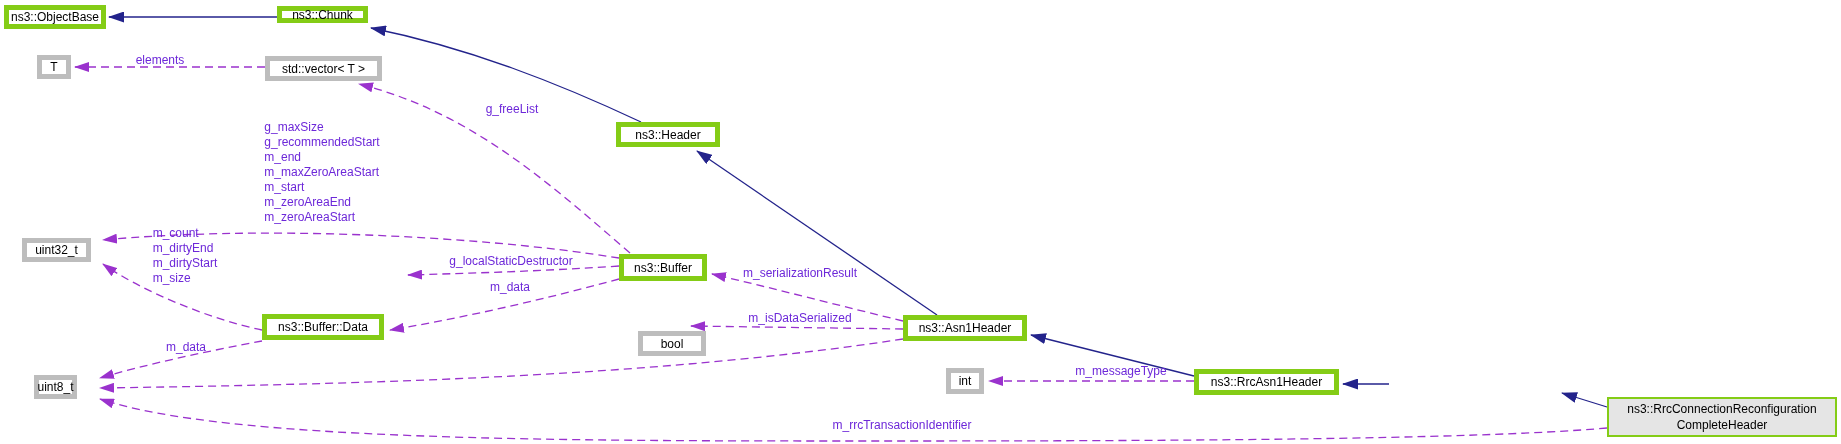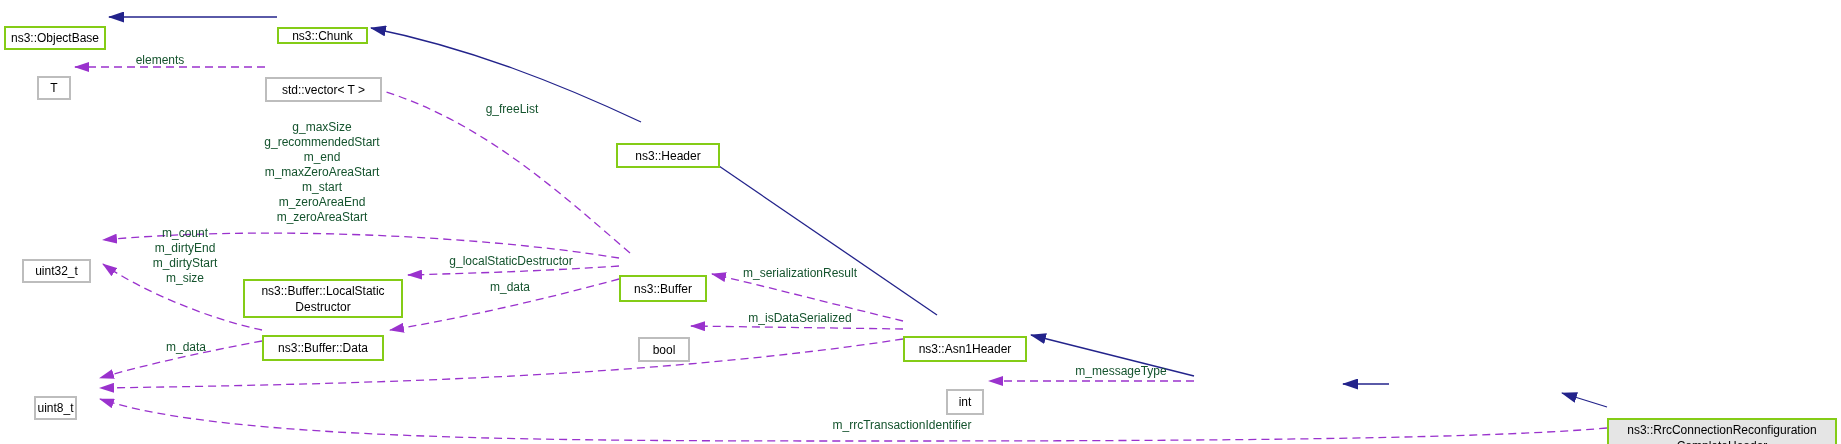--- a/index.html
+++ b/index.html
@@ -4,28 +4,28 @@
 <style>
   html,body { margin:0; padding:0; background:#fff; }
   .diagram {
     position:relative; width:1841px; height:444px; background:#fff;
     font-family:"Liberation Sans", sans-serif; font-size:12px; color:#000;
     overflow:hidden;
   }
   .edge-layer { position:absolute; left:0; top:0; width:1841px; height:444px; }
   .node {
     position:absolute; box-sizing:border-box; background:#fff;
-    border:2px solid #84cc16; display:flex; align-items:center; justify-content:center;
-    text-align:center; white-space:pre-line; line-height:16px; padding:0 2px;margin-top:21px;
+    border:5px solid #84cc16; display:flex; align-items:center; justify-content:center;
+    text-align:center; white-space:pre-line; line-height:16px; padding:0 2px;
   }
   .node.external { border-color:#bdbdbd; }
   .node.highlight { background:#e5e5e5; border-width:2px; }
   .elabel {
-    position:absolute; transform:translateX(-50%); text-align:center;
-    white-space:pre-line; line-height:15px; color:#14532d; pointer-events:none;
+    position:absolute; transform:translateX(-50%); text-align:left;
+    white-space:pre-line; line-height:15px; color:#6d28d9; pointer-events:none;
   }
   .elabel.lh13 { line-height:13px; }
   path.solid { fill:none; stroke:#23238b; stroke-width:1.3; }
   path.dashed { fill:none; stroke:#9a32cd; stroke-width:1.3; stroke-dasharray:8,5; }
 </style>
 </head>
 <body>
 
 <div class="diagram">
 
@@ -59,28 +59,27 @@
     <path class="dashed" d="M1194 381 L989 381" marker-end="url(#arrPurple)"></path>
     <path class="dashed" d="M1607 428 C1470 440 1150 441 880 441 C560 441 225 441 100 399" marker-end="url(#arrPurple)"></path>
   </svg>
 
   <div class="node" style="left:4px;top:5px;width:102px;height:24px">ns3::ObjectBase</div>
   <div class="node" style="left:277px;top:6px;width:91px;height:17px">ns3::Chunk</div>
   <div class="node external" style="left:37px;top:55px;width:34px;height:24px">T</div>
   <div class="node external" style="left:265px;top:56px;width:117px;height:25px">std::vector&lt; T &gt;</div>
   <div class="node" style="left:616px;top:122px;width:104px;height:25px">ns3::Header</div>
   <div class="node external" style="left:22px;top:238px;width:69px;height:24px">uint32_t</div>
-  <div class="node" style="left:243px;top:258px;width:160px;height:39px">ns3::Buffer::LocalStatic
-Destructor</div>
   <div class="node" style="left:619px;top:254px;width:88px;height:27px">ns3::Buffer</div>
   <div class="node" style="left:262px;top:314px;width:122px;height:26px">ns3::Buffer::Data</div>
-  <div class="node external" style="left:638px;top:316px;width:52px;height:25px">bool</div>
+  <div class="node external" style="left:638px;top:331px;width:68px;height:25px">bool</div>
   <div class="node" style="left:903px;top:315px;width:124px;height:26px">ns3::Asn1Header</div>
   <div class="node external" style="left:946px;top:368px;width:38px;height:26px">int</div>
   <div class="node external" style="left:34px;top:375px;width:43px;height:24px">uint8_t</div>
+  <div class="node" style="left:1194px;top:369px;width:145px;height:26px">ns3::RrcAsn1Header</div>
   <div class="node highlight" style="left:1607px;top:397px;width:230px;height:40px">ns3::RrcConnectionReconfiguration
 CompleteHeader</div>
 
   <div class="elabel" style="left:160px;top:53px">elements</div>
   <div class="elabel" style="left:512px;top:102px">g_freeList</div>
   <div class="elabel" style="left:185px;top:226px">m_count
 m_dirtyEnd
 m_dirtyStart
 m_size</div>
   <div class="elabel" style="left:322px;top:120px">g_maxSize

